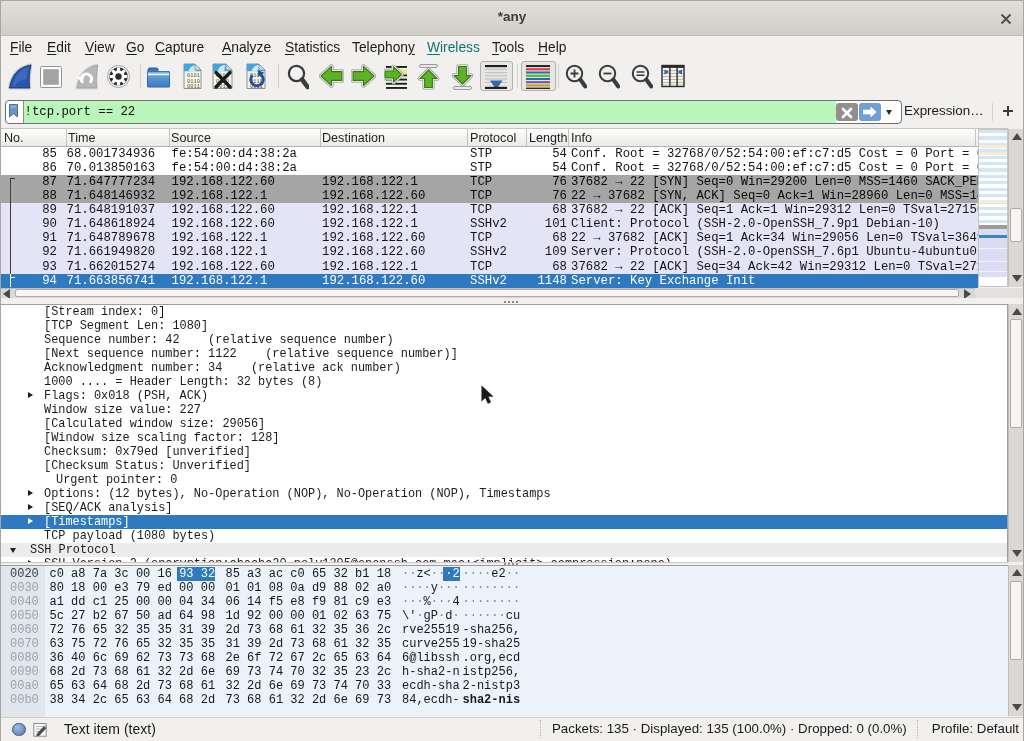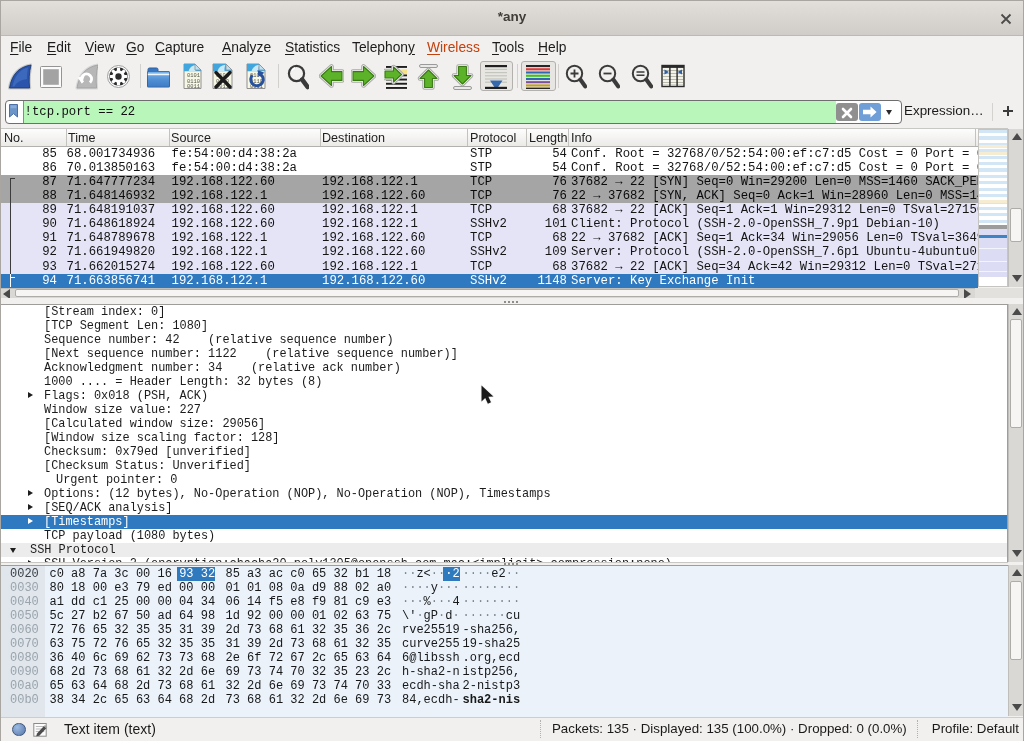--- a/index.html
+++ b/index.html
@@ -21,21 +21,21 @@
     <path d="M2.5,2.5 L11.5,11.5 M11.5,2.5 L2.5,11.5" stroke="#4b4b4b" stroke-width="1.8"></path>
   </svg>
 <span style="left:10px;top:40px;font-size:13.8px;color:#1c1c1c;"><u>F</u>ile</span>
 <span style="left:47px;top:40px;font-size:13.8px;color:#1c1c1c;"><u>E</u>dit</span>
 <span style="left:85px;top:40px;font-size:13.8px;color:#1c1c1c;"><u>V</u>iew</span>
 <span style="left:126px;top:40px;font-size:13.8px;color:#1c1c1c;"><u>G</u>o</span>
 <span style="left:155px;top:40px;font-size:13.8px;color:#1c1c1c;"><u>C</u>apture</span>
 <span style="left:222px;top:40px;font-size:13.8px;color:#1c1c1c;"><u>A</u>nalyze</span>
 <span style="left:285px;top:40px;font-size:13.8px;color:#1c1c1c;"><u>S</u>tatistics</span>
 <span style="left:352px;top:40px;font-size:13.8px;color:#1c1c1c;">Telephon<u>y</u></span>
-<span style="left:427px;top:40px;font-size:13.8px;color:#c2410c;"><u>W</u>ireless</span>
+<span style="left:427px;top:40px;font-size:13.8px;color:#0f766e;"><u>W</u>ireless</span>
 <span style="left:492px;top:40px;font-size:13.8px;color:#1c1c1c;"><u>T</u>ools</span>
 <span style="left:538px;top:40px;font-size:13.8px;color:#1c1c1c;"><u>H</u>elp</span>
 <svg style="position:absolute;left:6px;top:62px" width="26" height="28" viewBox="0 0 26 28">
     <path d="M3.5,26 C5.5,13.5 12,5 25,3 C23.2,10 22.8,18 23.6,26 Z" fill="none" stroke="#c9c9c9" stroke-width="3.2" stroke-linejoin="round"></path>
     <path d="M3.5,26 C5.5,13.5 12,5 25,3 C23.2,10 22.8,18 23.6,26 Z" fill="#2b55ac" stroke="#17336b" stroke-width="0.8"></path>
     <path d="M6.5,24.5 C8.5,14.5 13,8 22,5.5 C21,11 20.8,14 20.9,17 C14.5,18 10,20.5 8.5,24.5 Z" fill="#3d69bd"></path>
   </svg>
 <svg style="position:absolute;left:40px;top:66px" width="22" height="22" viewBox="0 0 22 22">
     <rect x="0.5" y="0.5" width="21" height="21" rx="1" fill="#fbfbfb" stroke="#949494"></rect>
     <rect x="3.2" y="3.2" width="15.6" height="15.6" fill="#a3a3a3"></rect>

